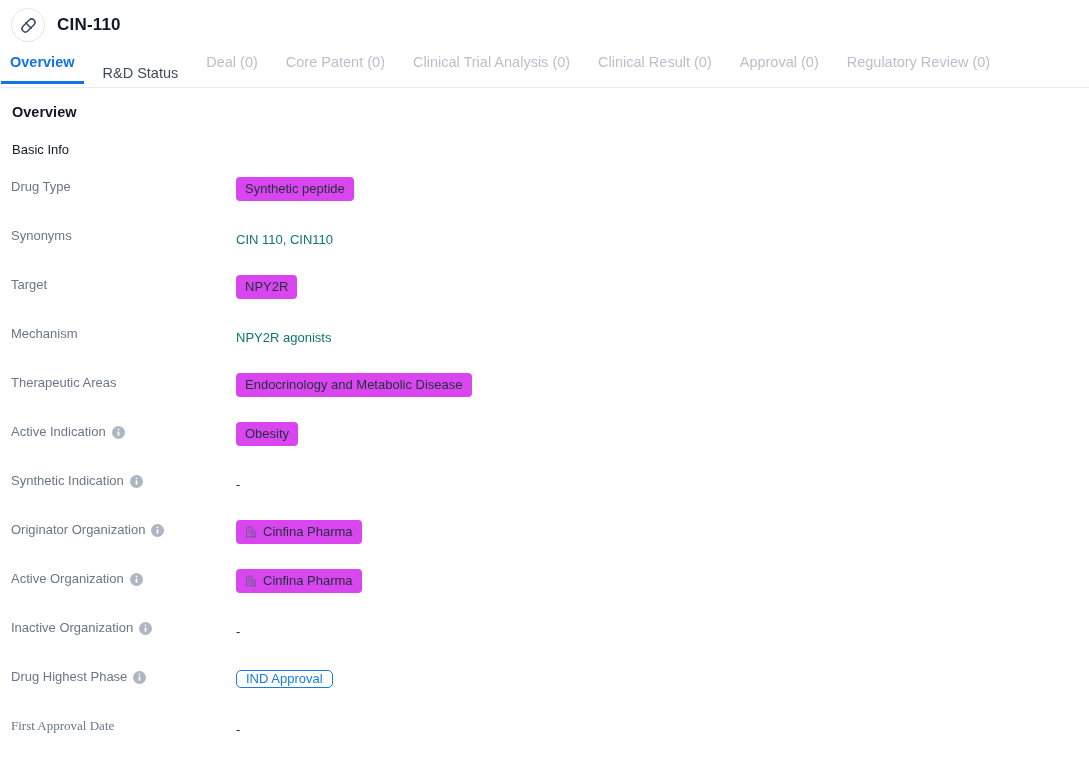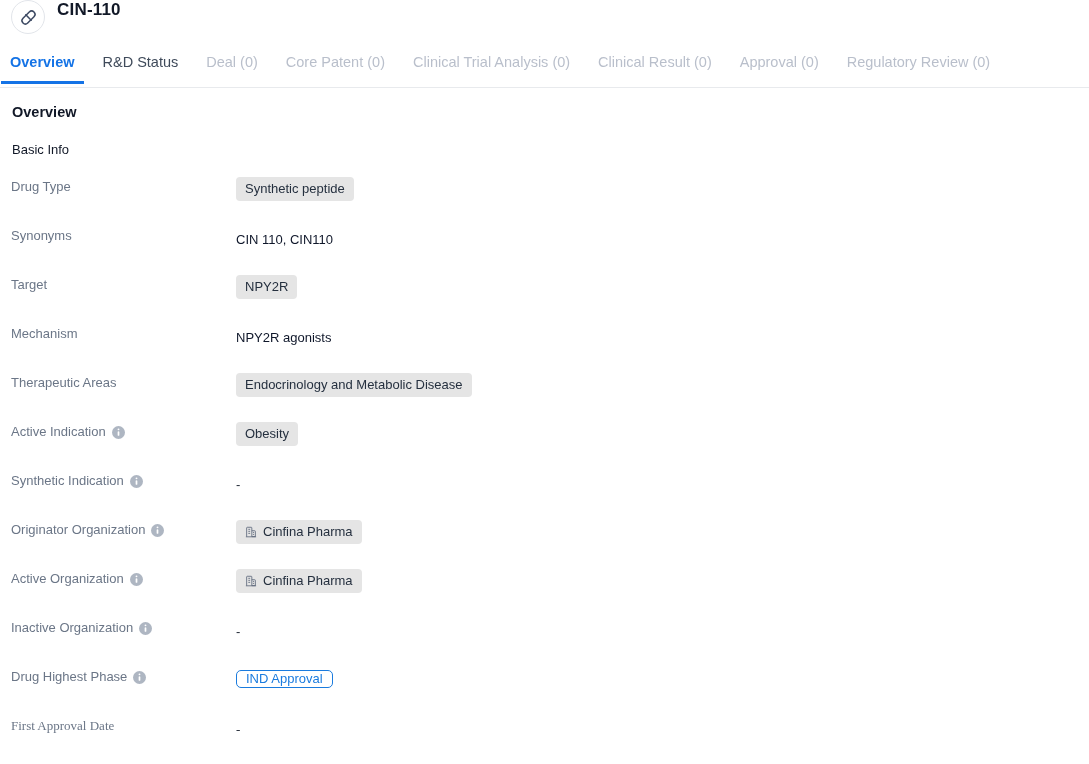--- a/index.html
+++ b/index.html
@@ -12,20 +12,21 @@
     background: #ffffff;
     font-family: "Liberation Sans", sans-serif;
     color: #1f2937;
     overflow: hidden;
   }
 
   
   .header {
     height: 50px;
     display: flex;
+    align-items: center;
     padding: 0 0 0 11px;
     box-sizing: border-box;
   }
   .drug-avatar {
     width: 32px;
     height: 32px;
     border-radius: 50%;
     border: 1px solid #e2e5ea;
     background: #ffffff;
     display: flex;
@@ -57,21 +58,21 @@
     font-size: 14.5px;
     line-height: 1;
     padding: 5px 0 13px 0;
     margin-right: 28px;
     white-space: nowrap;
     color: #b9bfcb;
     position: relative;
     cursor: pointer;
     user-select: none;
   }
-  .tab.enabled { color: #3f4a5a; }
+  .tab.enabled { color: #3f4a5a; margin-top: 11px; }
   .tab.active {
     color: #1473e6;
     font-weight: bold;
   }
   .tab.active::after {
     content: "";
     position: absolute;
     left: -9px;
     right: -9px;
     bottom: -1px;
@@ -125,36 +126,36 @@
     flex-wrap: wrap;
     align-items: center;
     gap: 8px;
     min-height: 24px;
     padding-top: 2px;
   }
 
   .tag {
     display: inline-flex;
     align-items: center;
-    background: #e5e5e5;
+    background: #d946ef;
     color: #25303f;
     font-size: 13px;
     border-radius: 4px;
     padding: 4px 9px;
     line-height: 16px;
     white-space: nowrap;
   }
   .tag .org-icon {
     margin-right: 6px;
     display: inline-flex;
     flex: none;
   }
   .plain-value {
     font-size: 13px;
-    color: #0f172a;
+    color: #0f766e;
     line-height: 18px;
     padding-top: 3px;
     white-space: nowrap;
   }
   .empty-value {
     font-size: 13px;
     color: #1d2532;
     line-height: 18px;
     padding-top: 3px;
   }

